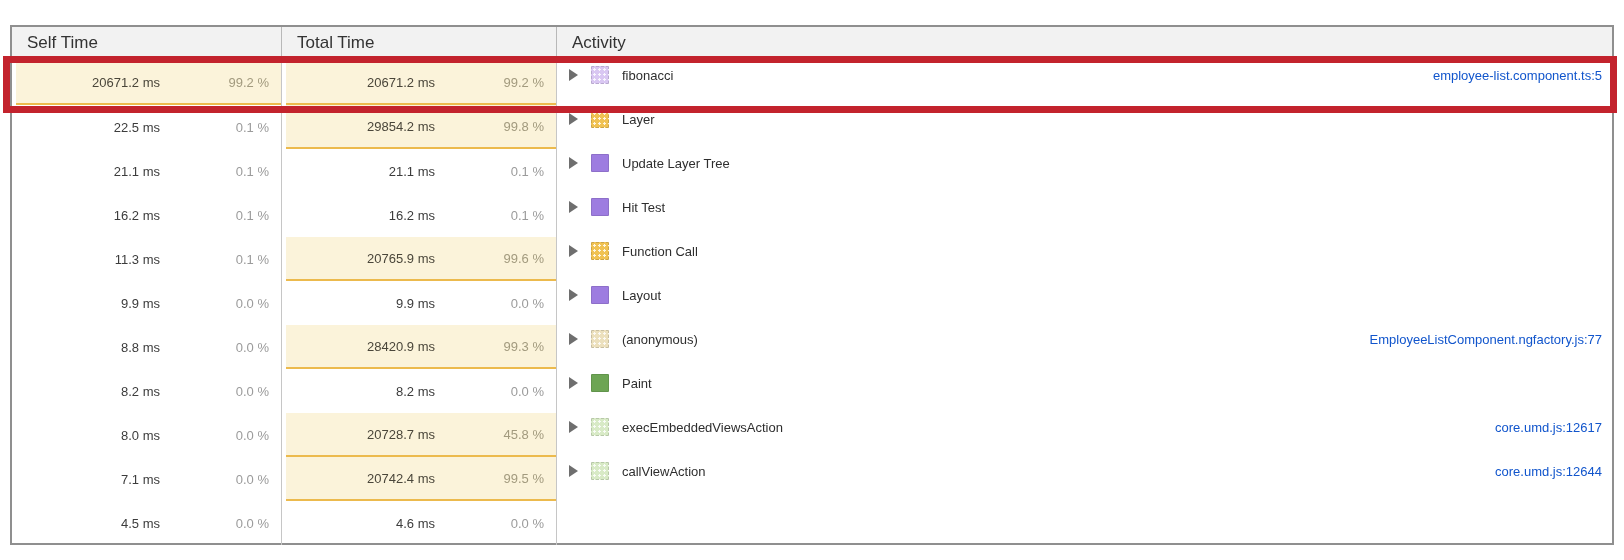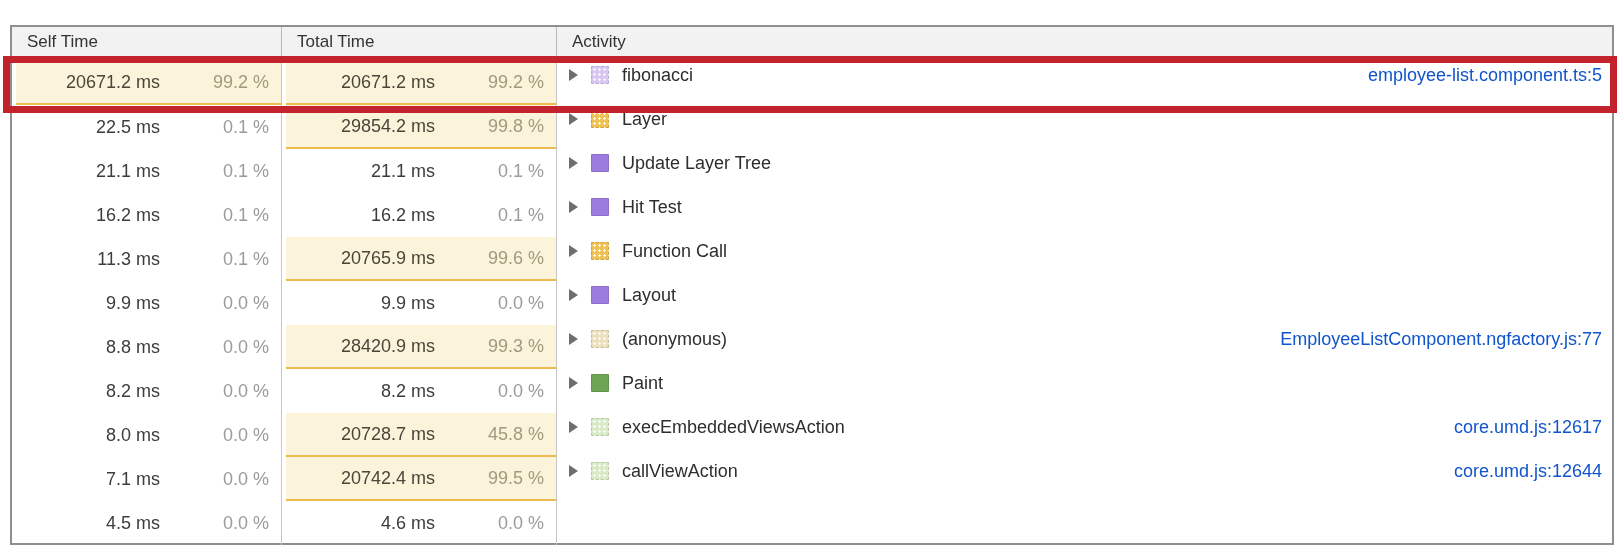--- a/index.html
+++ b/index.html
@@ -7,31 +7,31 @@
     width:1624px;height:560px;position:relative;background:#ffffff;
     font-family:"Liberation Sans","DejaVu Sans",sans-serif;
     -webkit-font-smoothing:antialiased;overflow:hidden;
   }
   .table{
     position:absolute;left:10px;top:25px;width:1604px;height:520px;
     border:2px solid #8f8f8f;box-sizing:border-box;background:#fff;
   }
   .hdr{
     display:flex;height:34px;background:#f2f2f2;
-    border-bottom:5px solid #0f172a;box-sizing:border-box;
+    border-bottom:2px solid #0f172a;box-sizing:border-box;
     font-size:17px;color:#333;
   }
   .hdr .hcell{display:flex;align-items:center;padding-left:15px;box-sizing:border-box;
     border-right:1px solid #b8b8b8;}
   .hdr .hcell:last-child{border-right:none;}
   .col-self{width:270px;flex:0 0 270px;}
   .col-total{width:275px;flex:0 0 275px;}
   .col-act{flex:1 1 auto;min-width:0;text-align:center;}
   .body{position:relative;}
-  .row{display:flex;height:44px;font-size:18px;}
+  .row{display:flex;height:44px;font-size:13px;}
   .cell{box-sizing:border-box;border-right:1px solid #c6c6c6;display:flex;align-items:stretch;}
   .cell.num .inner{
     flex:1;display:flex;align-items:center;justify-content:flex-end;
     padding-right:12px;box-sizing:border-box;
   }
   .cell.num .inner.hl{
     background:#fbf3da;border-bottom:2px solid #ecba4d;margin-left:4px;
   }
   .ms{color:#3c3c3c;text-align:right;}
   .pct{width:74px;text-align:right;color:#9b9b9b;padding-left:35px;}

